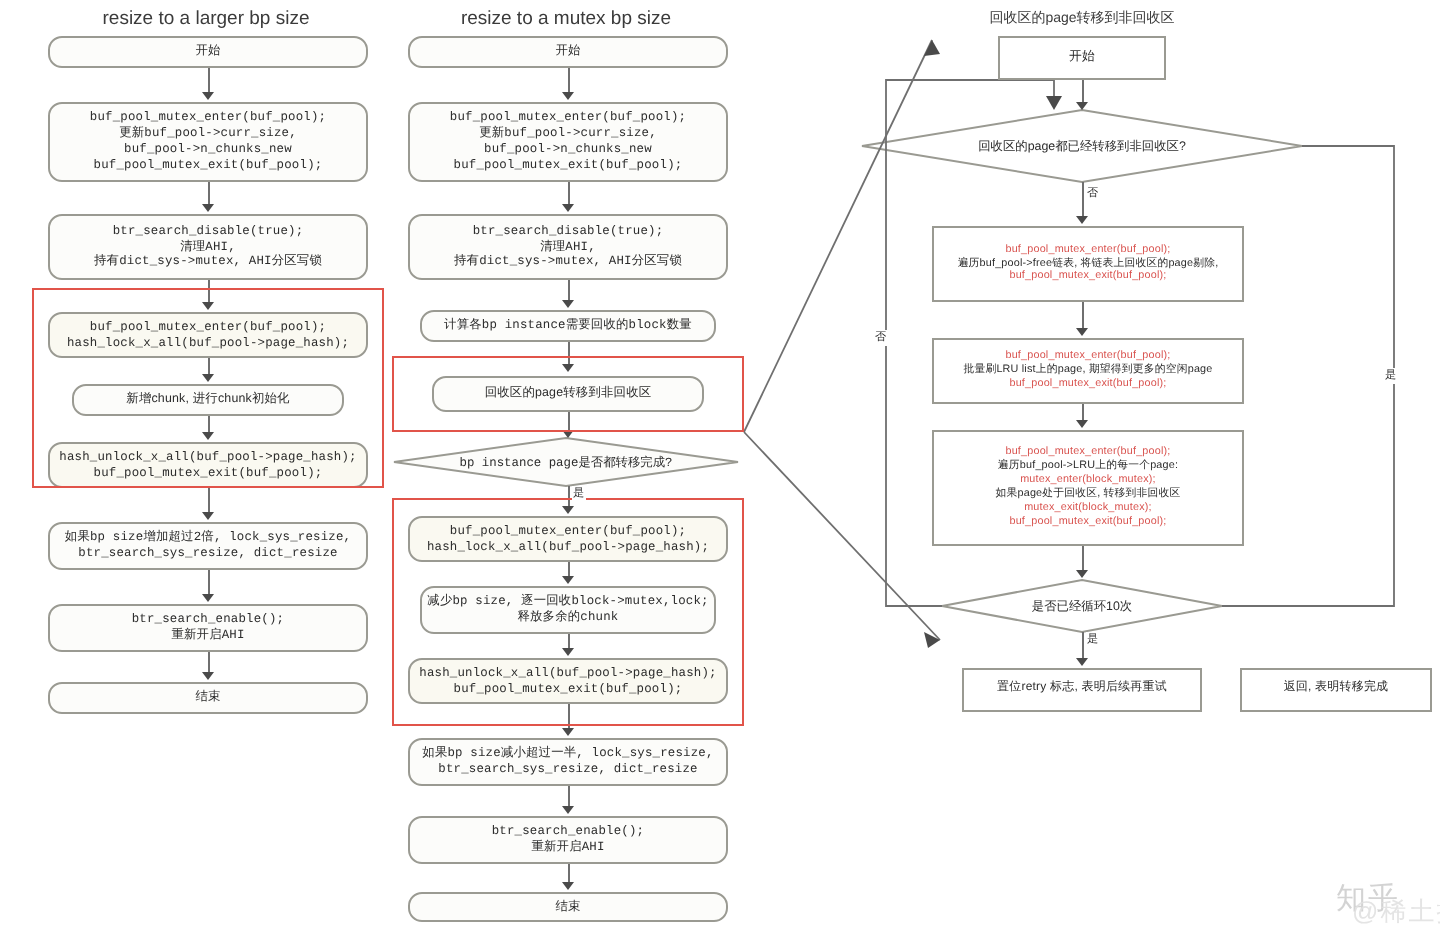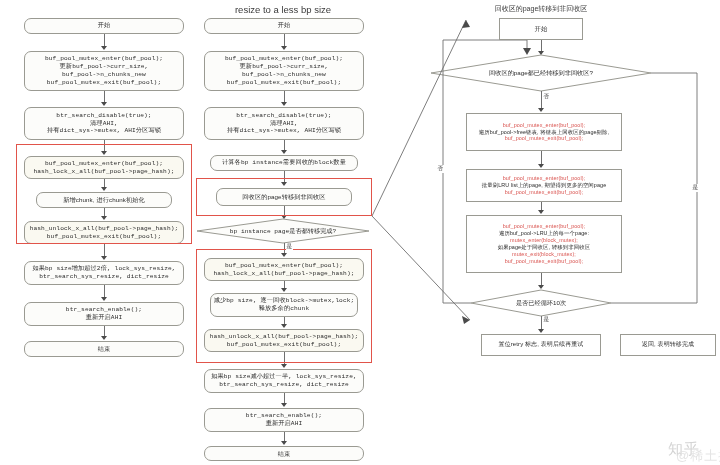--- a/index.html
+++ b/index.html
@@ -124,21 +124,22 @@
     <polygon points="466,20 462,28 470,27" fill="#4a4a4a"></polygon>
     <line x1="372" y1="216" x2="470" y2="320" stroke="#6f6f6f" stroke-width="0.9"></line>
     <polygon points="470,320 462,316 464,324" fill="#4a4a4a"></polygon>
 
     <path d="M651,73 L697,73 L697,303 L611,303" fill="none" stroke="#6f6f6f" stroke-width="0.9"></path>
 
     <path d="M471,303 L443,303 L443,40 L527,40 L527,52" fill="none" stroke="#6f6f6f" stroke-width="0.9"></path>
     <polygon points="527,55 523,48 531,48" fill="#4a4a4a"></polygon>
   </svg>
 
-  <div class="col-title" style="left:198px;top:4px;width:170px;">resize to a less bp size</div>
+  <div class="col-title" style="left:18px;top:4px;width:170px;">resize to a larger bp size</div>
+  <div class="col-title" style="left:198px;top:4px;width:170px;">resize to a mutex bp size</div>
   <div class="col-title-sm" style="left:466px;top:4px;width:150px;">回收区的page转移到非回收区</div>
 
   <div class="hl" style="left:16px;top:144px;width:176px;height:100px;"></div>
 
   <div class="node round mono" style="left:24px;top:18px;width:160px;height:16px;">
     <span class="ln">开始</span>
   </div>
   <div class="vline" style="left:104px;top:34px;height:14px;"></div>
   <div class="arw" style="left:101px;top:46px;"></div>
 

